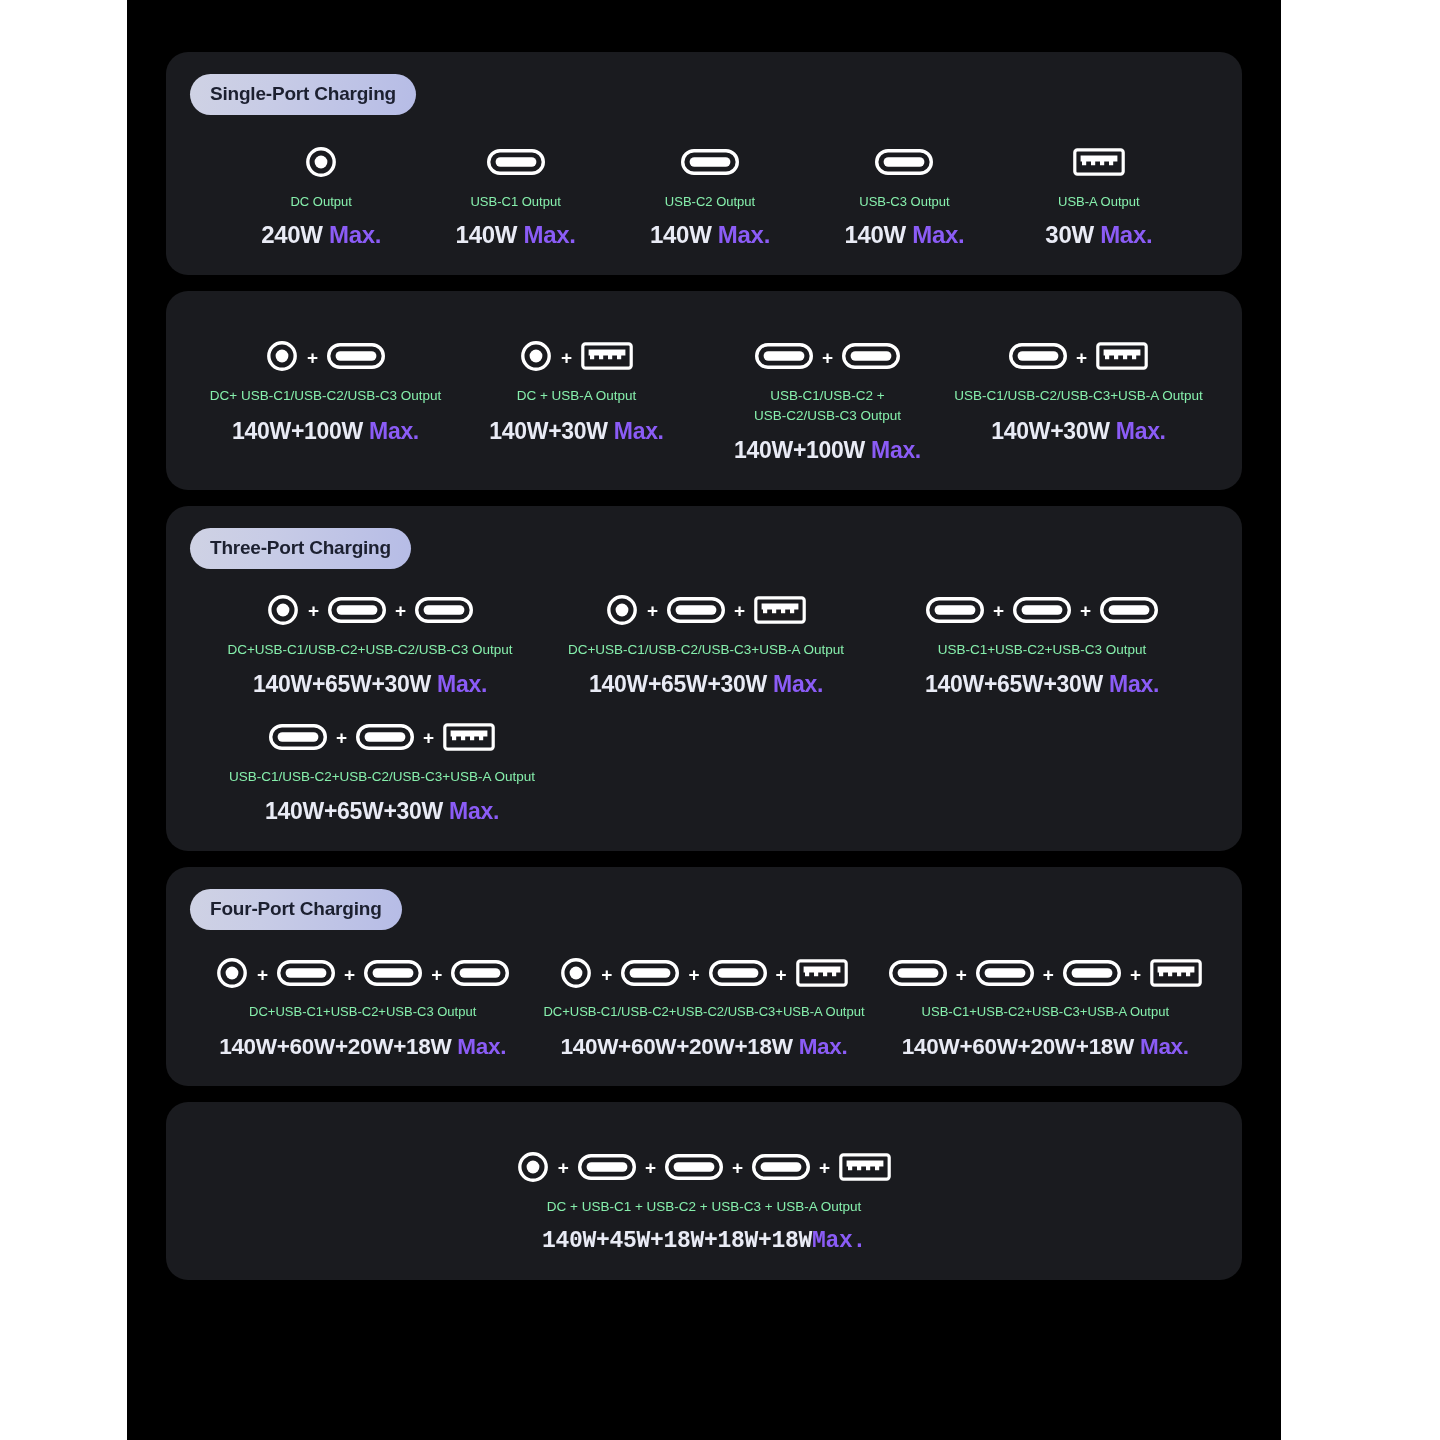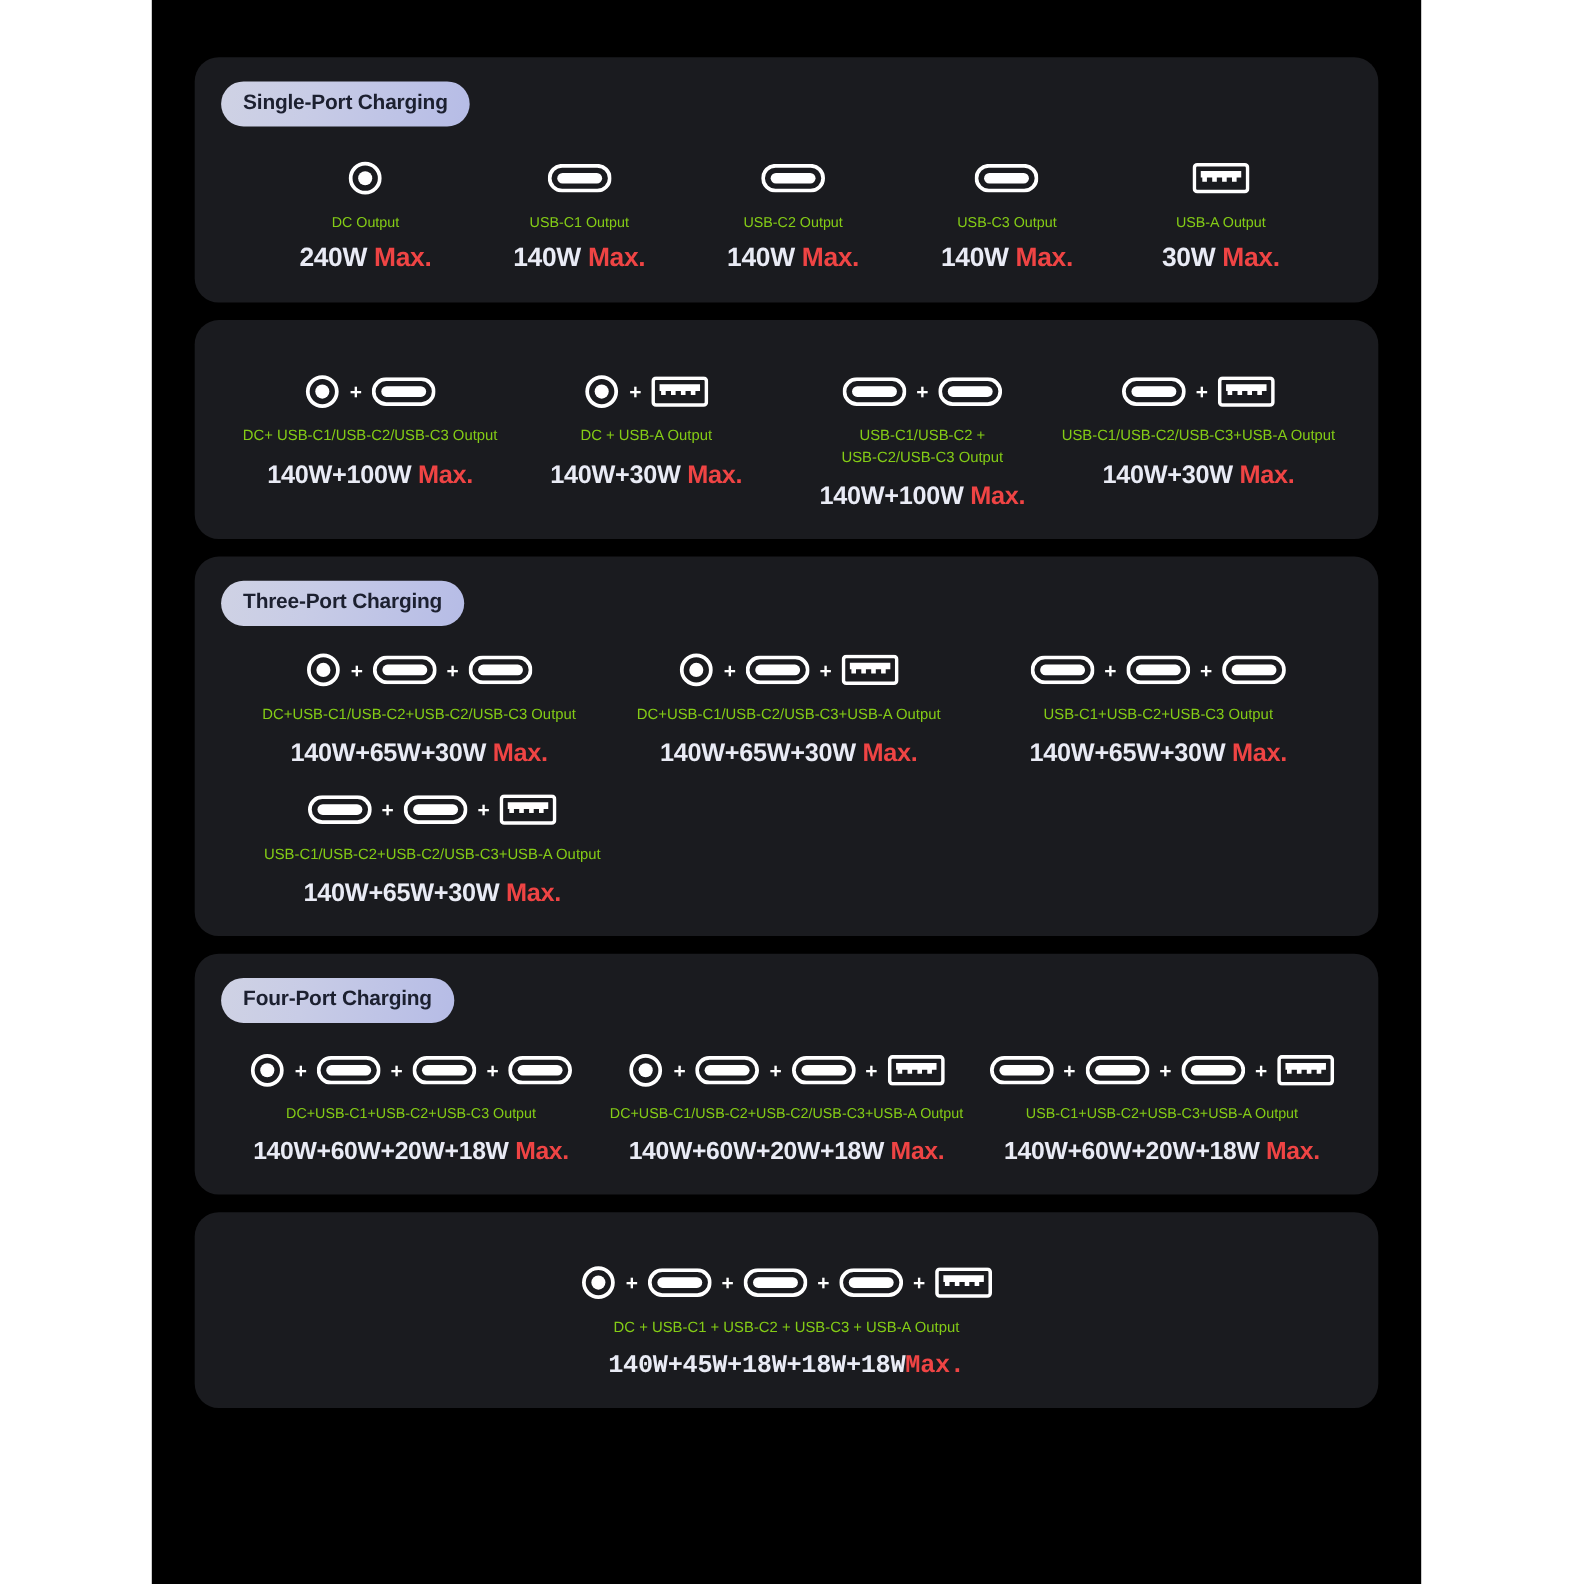--- a/index.html
+++ b/index.html
@@ -14,21 +14,21 @@
   #page {
     position: relative;
     width: 1440px;
     height: 1440px;
     background: #ffffff;
     overflow: hidden;
   }
 
   #stage {
     position: absolute;
-    left: 138px;
+    left: 127px;
     top: 0;
     width: 1154px;
     height: 1440px;
     background: #000000;
     padding: 52px 39px 52px 39px;
     display: flex;
     flex-direction: column;
     gap: 16px;
   }
 
@@ -69,35 +69,35 @@
 
   .plus {
     color: #ffffff;
     font-size: 19px;
     font-weight: 700;
     line-height: 1;
     padding-bottom: 2px;
   }
 
   .caption {
-    color: #84cc16;
+    color: #86efac;
     font-size: 13.5px;
     line-height: 1.42;
     margin-top: 9px;
     white-space: pre-line;
   }
 
   .watts {
     font-size: 23px;
     font-weight: 700;
     letter-spacing: -0.3px;
     margin-top: 12px;
     color: #e9ebf5;
   }
-  .watts .suffix { color: #ef4444; }
+  .watts .suffix { color: #8b5cf6; }
 
   
   .ic { display: block; }
 
   
   .grid1 {
     display: flex;
     margin-top: 30px;
     padding: 0 22px 0 34px;
   }

